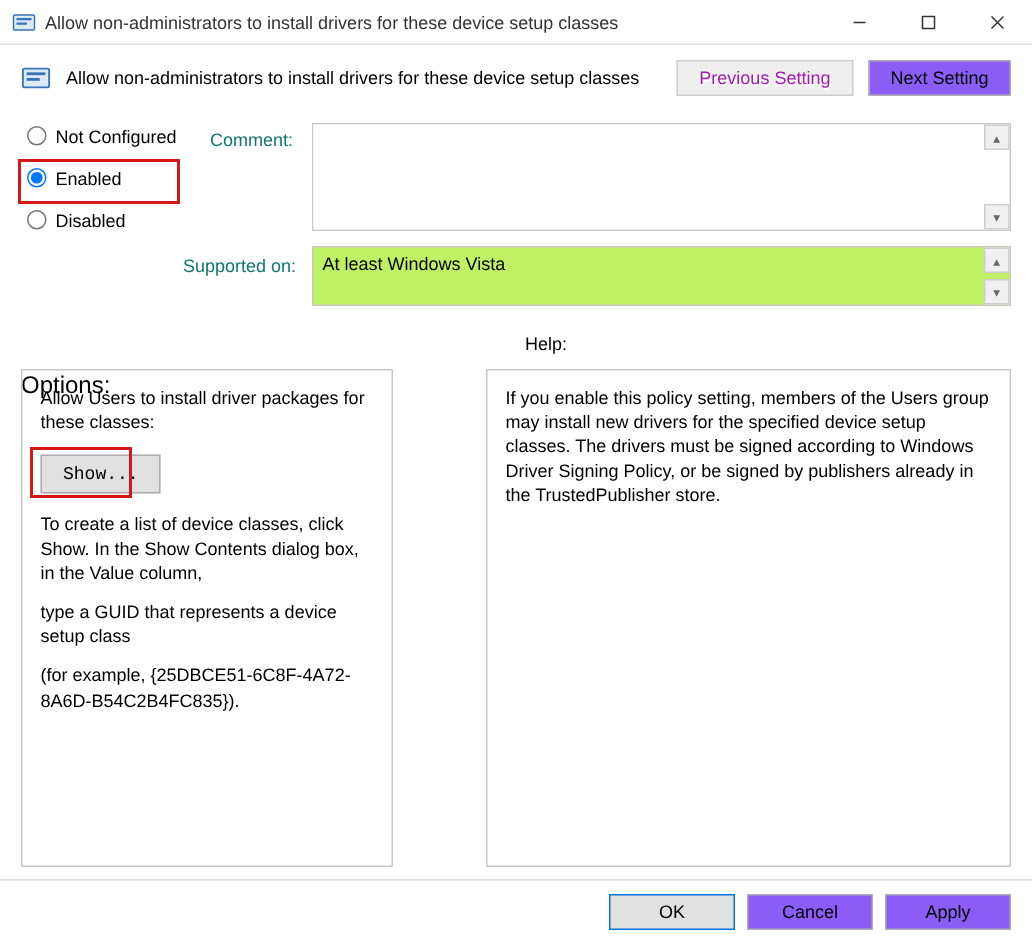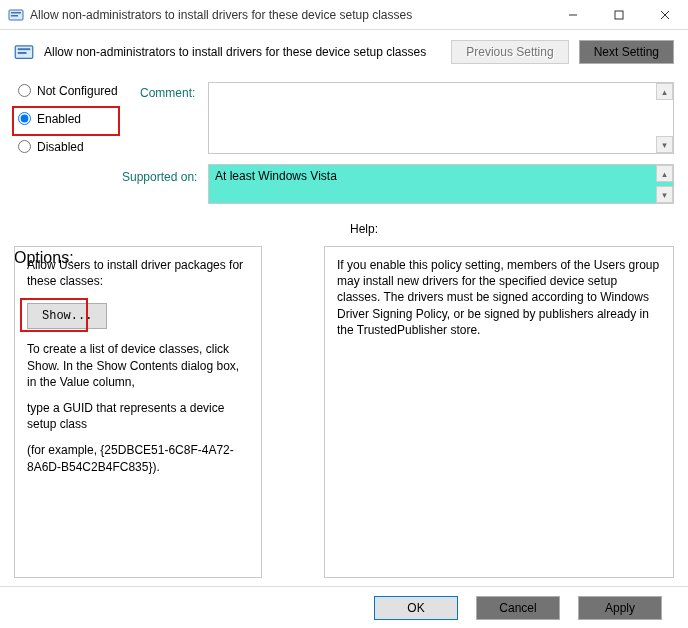--- a/index.html
+++ b/index.html
@@ -32,29 +32,29 @@
     color:#333;
   }
   .header-row {
     display:flex; align-items:center;
     padding: 10px 14px 12px 14px;
     gap:10px;
   }
   .header-icon { width:20px; height:20px; display:inline-flex; align-items:center; justify-content:center;}
   .header-title { flex:1; font-size:12px; color:#000; }
   .btn {
-    background:#737373;
+    background:#8b5cf6;
     border:1px solid #adadad;
     padding: 4px 14px;
     font-size:12px;
     font-family:inherit;
     min-width:90px;
   }
   .btn:disabled {
-    color:#737373;
+    color:#a21caf;
     text-shadow: 1px 1px 0 #fff;
     border-color:#cfcfcf;
     background:#efefef;
   }
   .btn-primary {
     border:1.5px solid #0078d7;
     background:#e1e1e1;
   }
   .radios {
     position:absolute;
@@ -95,21 +95,21 @@
     display:flex; align-items:center; justify-content:center;
     font-size:9px; color:#666;
   }
   .scroll-col { width:17px; display:flex; flex-direction:column; justify-content:space-between;}
   .supported-label { position:absolute; left:122px; top:170px;}
   .supported-box {
     position:absolute;
     left:208px; top:164px; right:14px;
     height:40px;
     border:1px solid #c9c9c9;
-    background:#5eead4;
+    background:#bef264;
     display:flex;
   }
   .supported-box .text {
     flex:1; padding:4px 6px; font-size:12px;
   }
   .options-label { position:absolute; left:14px; top:222px; font-size:16px;margin-top:27px;}
   .help-label { position:absolute; left:350px; top:222px; font-size:12px;}
   .options-panel {
     position:absolute;
     left:14px; top:246px;
@@ -137,22 +137,22 @@
     font-size:12px;
     margin-top:4px;
   }
   .footer {
     position:absolute;
     left:0; right:0; bottom:0;
     height:42px;
     border-top:1px solid #ddd;
     display:flex; align-items:center;
     justify-content:flex-end;
-    padding:0 26px;
-    gap:18px;
+    padding:0 14px;
+    gap:8px;
   }
   p { margin:0 0 10px 0; }
 </style>
 </head>
 <body>
 
 <div class="titlebar">
   <span class="icon16">
     <svg width="16" height="16" viewBox="0 0 16 16">
       <rect x="1" y="3" width="14" height="10" rx="1" fill="#dce9f7" stroke="#3a74b8"></rect>

